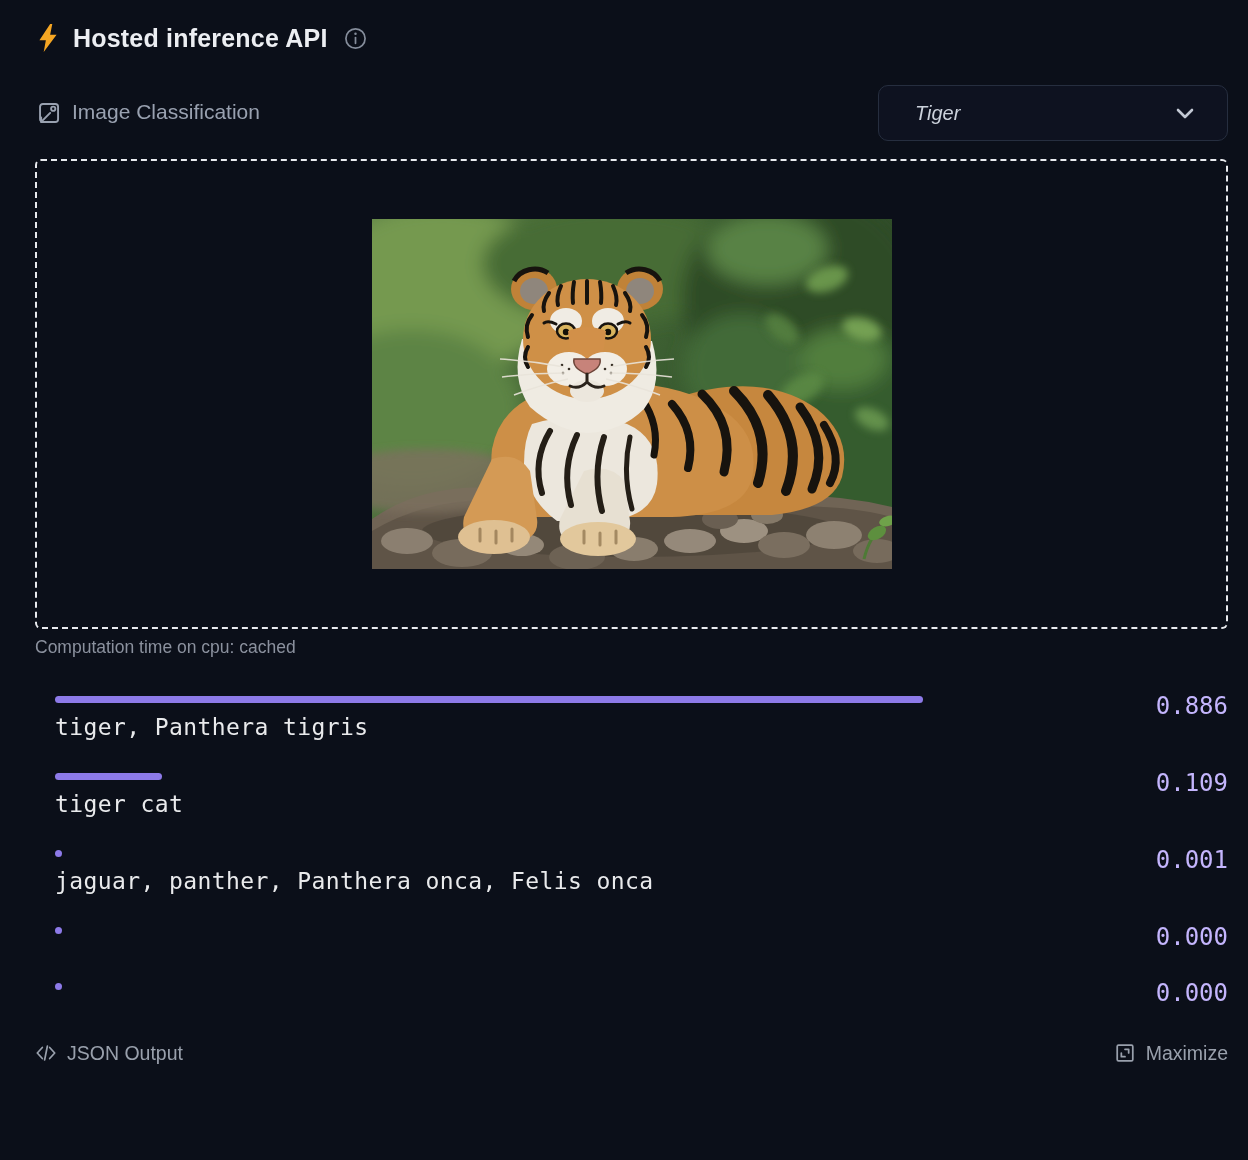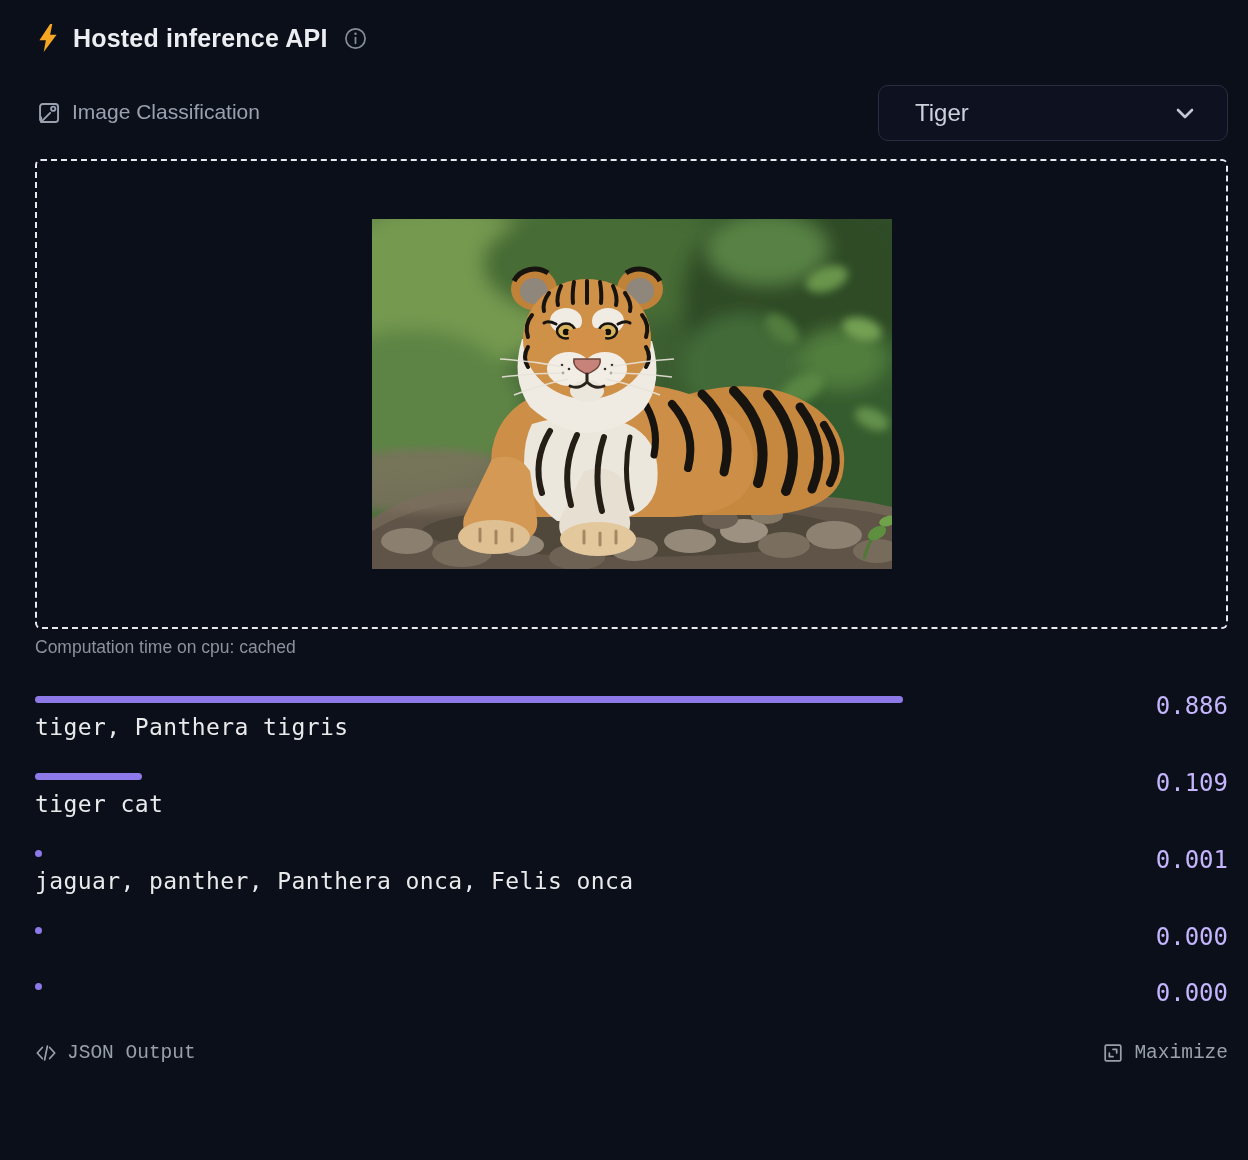--- a/index.html
+++ b/index.html
@@ -22,40 +22,41 @@
   .task-left { display: flex; gap: 10px; color: #99a1b0; }
   .task-icon { width: 27px; height: 27px; color: #99a1b0; }
   .task-label { font-size: 21px; color: #99a1b0; }
   .example-select {
     width: 350px; height: 56px;
     background: #0e1220;
     border: 1px solid #262e3f;
     border-radius: 10px;
     display: flex; align-items: center; justify-content: space-between;
     padding: 0 30px 0 36px;
-    color: #ccd2dc; font-size: 24px;
+    color: #ccd2dc; font-size: 20px;
     font-family: "Liberation Sans", sans-serif;
     cursor: pointer;
+    font-style: italic;
   }
   .chev { width: 24px; height: 24px; color: #c3c9d4; }
 
   
   .dropzone {
     margin-top: 18px; height: 470px;
     border: 2px dashed #e8eaee; border-radius: 6px;
     display: flex; align-items: center; justify-content: center;
     cursor: pointer;
   }
   .preview-img { display: block; }
 
   
   .computation { margin-top: 8px; font-size: 17.5px; color: #8b919e; height: 22px; }
 
   
-  .results { margin-top: 37px; }
+  .results { margin-top: 37px; margin-left: 20px; }
   .result-row { display: flex; align-items: flex-start; margin-bottom: 32px; }
   .result-main { flex: 1 1 auto; min-width: 0; }
   .result-bar {
     height: 7px; border-radius: 3.5px; background: #8d7ae8;
     min-width: 7px;
   }
   .result-label {
     margin-top: 11px;
     font-family: "DejaVu Sans Mono", monospace;
     font-size: 23px; line-height: 27px; letter-spacing: .4px;
@@ -63,21 +64,21 @@
   }
   .result-score {
     flex: 0 0 130px; width: 130px; text-align: right;
     font-family: "DejaVu Sans Mono", monospace;
     font-size: 24px; line-height: 27px; margin-top: -3px;
     color: #c4b5fd;
   }
 
   
   .ftr { margin-top: 6px; display: flex; align-items: center; justify-content: space-between; height: 28px; }
-  .ftr-btn { display: flex; align-items: center; gap: 10px; color: #99a0ac; font-size: 19.5px; cursor: pointer; background: none; border: none; font-family: Liberation Mono, monospace; }
+  .ftr-btn { display: flex; align-items: center; gap: 10px; color: #99a0ac; font-size: 19.5px; cursor: pointer; background: none; border: none; font-family: Liberation Sans, sans-serif; }
   .ftr-icon { width: 22px; height: 22px; color: #99a0ac; }
 </style>
 </head>
 <body>
 
 <div class="page">
 
   <div class="hdr">
     <svg class="bolt" viewBox="0 0 24 28">
       <path d="M14 1 L4 16 h6 l-2 11 L20 11 h-6 l2-10 Z" fill="#f5a623"></path>

